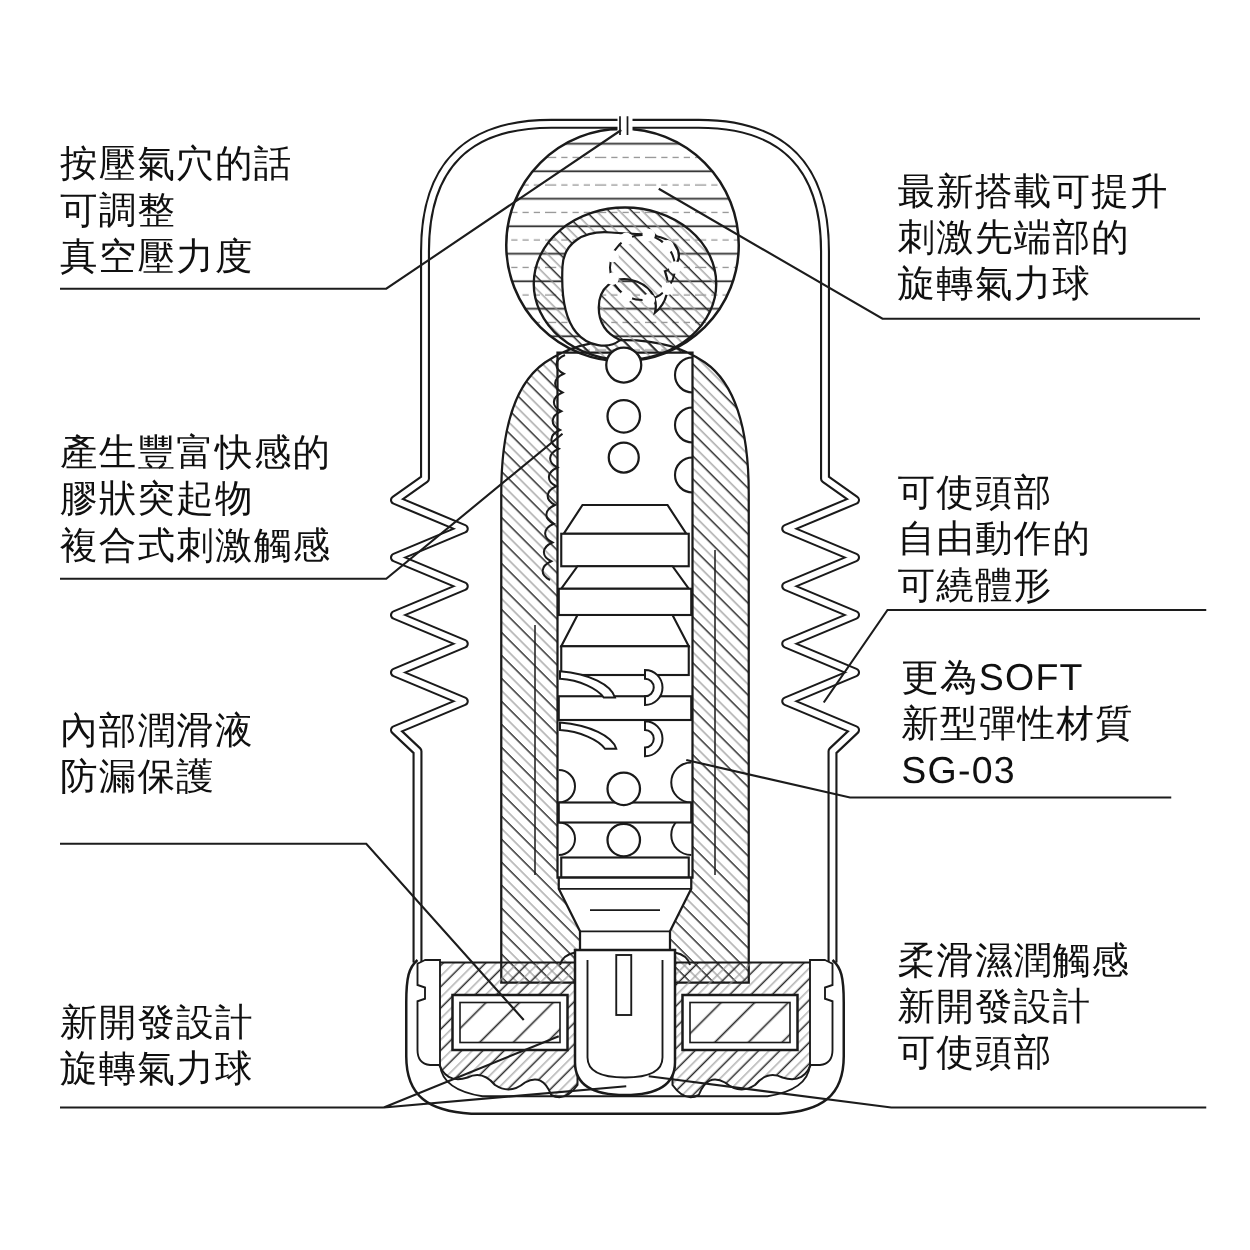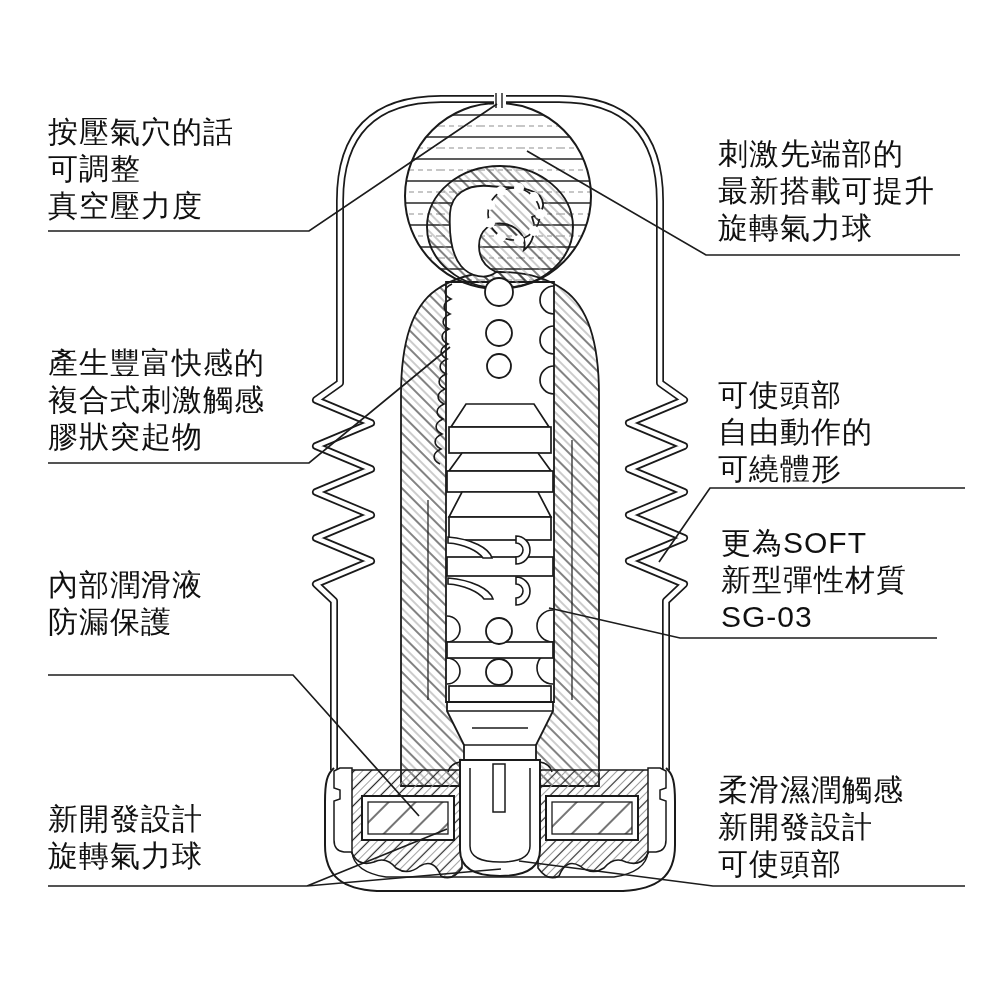--- a/index.html
+++ b/index.html
@@ -141,51 +141,51 @@
   </svg>
 
   <div class="label" style="left:48px;top:113px">
     <div>按壓氣穴的話</div>
     <div>可調整</div>
     <div>真空壓力度</div>
   </div>
 
   <div class="label" style="left:48px;top:344px">
     <div>產生豐富快感的</div>
+    <div>膠狀突起物</div>
     <div>複合式刺激觸感</div>
-    <div>膠狀突起物</div>
   </div>
 
   <div class="label" style="left:48px;top:566px">
     <div>內部潤滑液</div>
     <div>防漏保護</div>
   </div>
 
   <div class="label" style="left:48px;top:800px">
     <div>新開發設計</div>
     <div>旋轉氣力球</div>
   </div>
 
   <div class="label" style="left:718px;top:135px">
+    <div>最新搭載可提升</div>
     <div>刺激先端部的</div>
-    <div>最新搭載可提升</div>
     <div>旋轉氣力球</div>
   </div>
 
   <div class="label" style="left:718px;top:376px">
     <div>可使頭部</div>
     <div>自由動作的</div>
     <div>可繞體形</div>
   </div>
 
   <div class="label" style="left:721px;top:524px">
     <div>更為SOFT</div>
     <div>新型彈性材質</div>
     <div>SG-03</div>
   </div>
 
-  <div class="label" style="left:718px;top:771px">
+  <div class="label" style="left:718px;top:750px">
     <div>柔滑濕潤觸感</div>
     <div>新開發設計</div>
     <div>可使頭部</div>
   </div>
 
 </div>
 
 </body></html>

